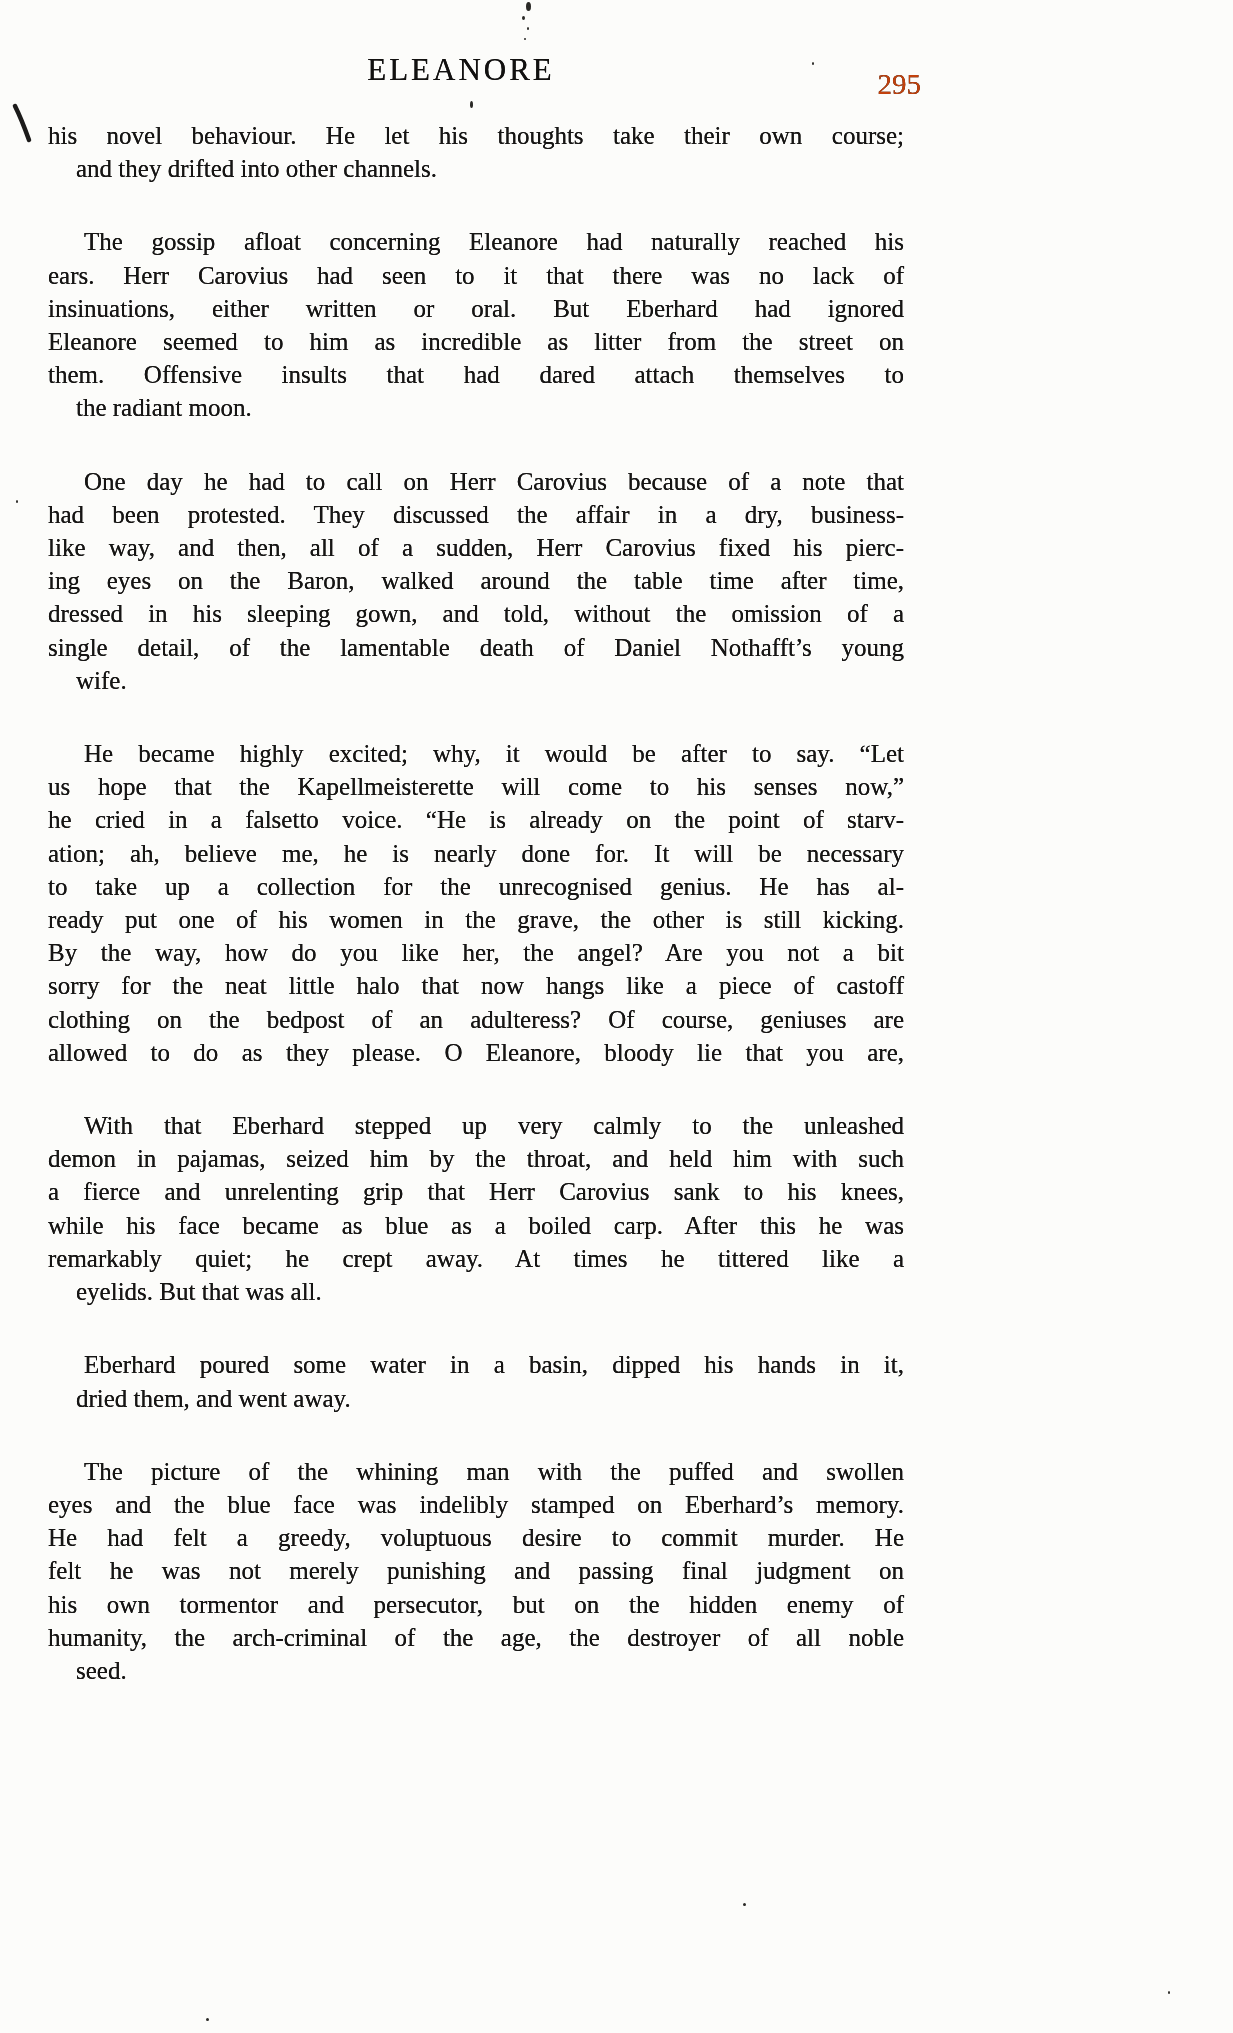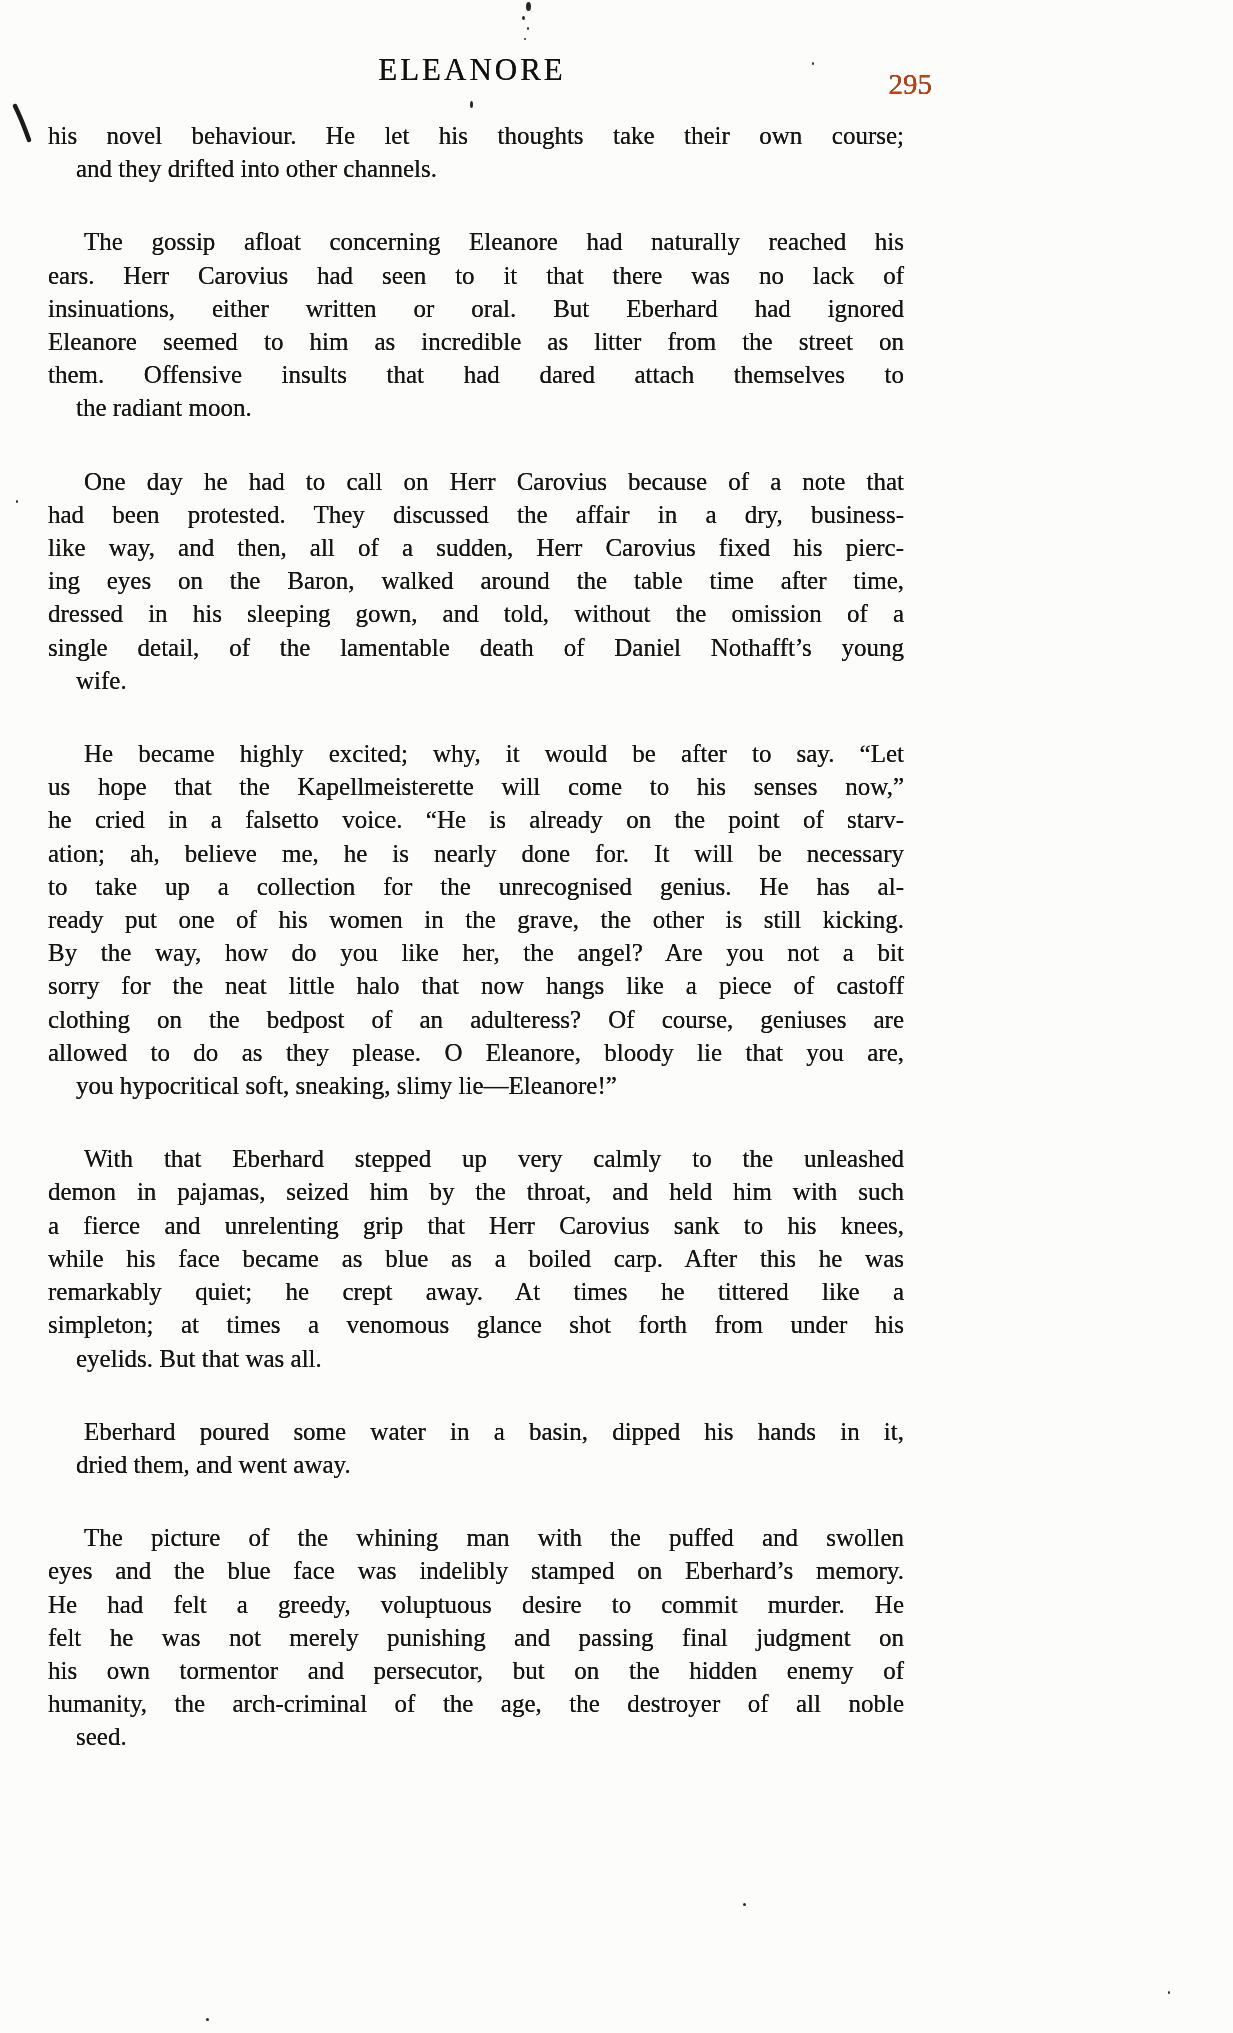--- a/index.html
+++ b/index.html
@@ -8,21 +8,21 @@
     background: #fcfcfa;
     font-family: "Liberation Serif", serif;
     color: #161514;
     position: relative;
     overflow: hidden;
   }
   .scan-page { position: absolute; inset: 0; }
 
   .page-header {
     position: absolute;
-    top: 52px; left: 48px; width: 884px; height: 60px;
+    top: 52px; left: 37px; width: 884px; height: 60px;
   }
   .running-title {
     display: block;
     text-align: center;
     font-size: 31px;
     letter-spacing: 3px;
     font-weight: 500;
     color: #121110;
     transform: translateX(-18px);
     text-shadow: 0 0 0.5px #121110;
@@ -87,29 +87,27 @@
         <div class="line indent">He became highly excited; why, it would be after to say.  “Let</div>
         <div class="line">us hope that the Kapellmeisterette will come to his senses now,”</div>
         <div class="line">he cried in a falsetto voice.  “He is already on the point of starv-</div>
         <div class="line">ation; ah, believe me, he is nearly done for.  It will be necessary</div>
         <div class="line">to take up a collection for the unrecognised genius.  He has al-</div>
         <div class="line">ready put one of his women in the grave, the other is still kicking.</div>
         <div class="line">By the way, how do you like her, the angel?  Are you not a bit</div>
         <div class="line">sorry for the neat little halo that now hangs like a piece of castoff</div>
         <div class="line">clothing on the bedpost of an adulteress?  Of course, geniuses are</div>
         <div class="line">allowed to do as they please.  O Eleanore, bloody lie that you are,</div>
-        <div class="line last">you hypocritical soft, sneaking, slimy lie—Eleanore!”</div>
       </div>
       <div class="para">
         <div class="line indent">With that Eberhard stepped up very calmly to the unleashed</div>
         <div class="line">demon in pajamas, seized him by the throat, and held him with such</div>
         <div class="line">a fierce and unrelenting grip that Herr Carovius sank to his knees,</div>
         <div class="line">while his face became as blue as a boiled carp.  After this he was</div>
         <div class="line">remarkably quiet; he crept away.  At times he tittered like a</div>
-        <div class="line">simpleton; at times a venomous glance shot forth from under his</div>
         <div class="line last">eyelids.  But that was all.</div>
       </div>
       <div class="para">
         <div class="line indent">Eberhard poured some water in a basin, dipped his hands in it,</div>
         <div class="line last">dried them, and went away.</div>
       </div>
       <div class="para">
         <div class="line indent">The picture of the whining man with the puffed and swollen</div>
         <div class="line">eyes and the blue face was indelibly stamped on Eberhard’s memory.</div>
         <div class="line">He had felt a greedy, voluptuous desire to commit murder.  He</div>

